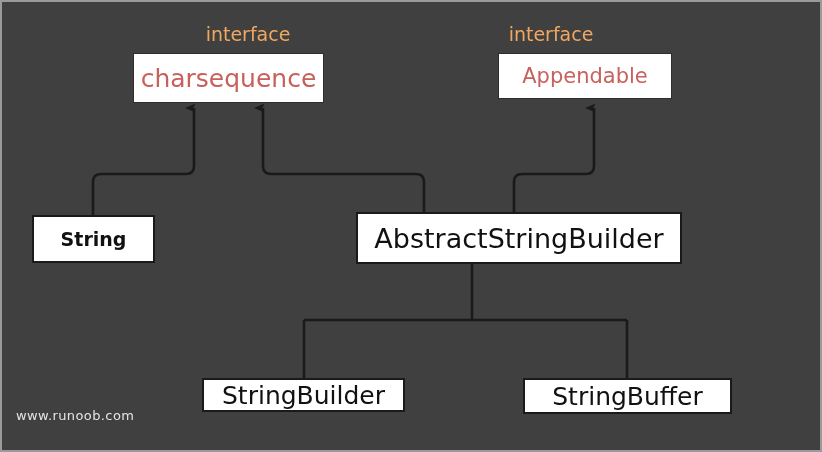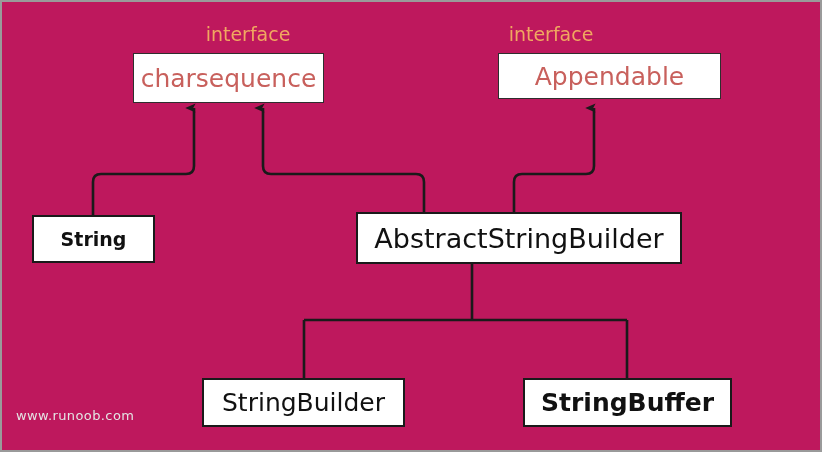--- a/index.html
+++ b/index.html
@@ -5,21 +5,21 @@
 <style>
   html, body {
     margin: 0;
     padding: 0;
     background: #ffffff;
   }
   #stage {
     position: relative;
     width: 822px;
     height: 452px;
-    background: #be185d;
+    background: #404040;
     box-sizing: border-box;
     border: 2px solid #9a9a9a;
     overflow: hidden;
     font-family: "DejaVu Sans", sans-serif;
   }
 
   
   #wires {
     position: absolute;
     left: 0;
@@ -60,43 +60,42 @@
 
   
   #iface-tag-charsequence { left: 196px; top: 21px; width: 100px; }
   #iface-tag-appendable   { left: 499px; top: 21px; width: 100px; }
 
   #box-charsequence {
     left: 131px; top: 51px; width: 191px; height: 50px;
     font-size: 25px;
   }
   #box-appendable {
-    left: 496px; top: 51px; width: 223px; height: 46px;
-    font-size: 25px;
+    left: 496px; top: 51px; width: 174px; height: 46px;
+    font-size: 21px;
   }
 
   #box-string {
     left: 30px; top: 213px; width: 123px; height: 48px;
     font-size: 19px;
     font-weight: 600;
     text-align: center;
   }
   #box-abstractstringbuilder {
     left: 307px; top: 210px; width: 326px; height: 52px;
     font-size: 27px;
     margin-left: 47px;
   }
   #box-stringbuilder {
-    left: 200px; top: 376px; width: 203px; height: 49px;
+    left: 200px; top: 376px; width: 203px; height: 34px;
     font-size: 25px;
   }
   #box-stringbuffer {
-    left: 521px; top: 376px; width: 209px; height: 49px;
+    left: 521px; top: 376px; width: 209px; height: 36px;
     font-size: 25px;
-    font-weight: bold;
   }
 
   #watermark {
     position: absolute;
     left: 14px;
     top: 406px;
     font-size: 13px;
     color: #e4e4e4;
     letter-spacing: 0.4px;
     font-family: "DejaVu Sans", sans-serif;

